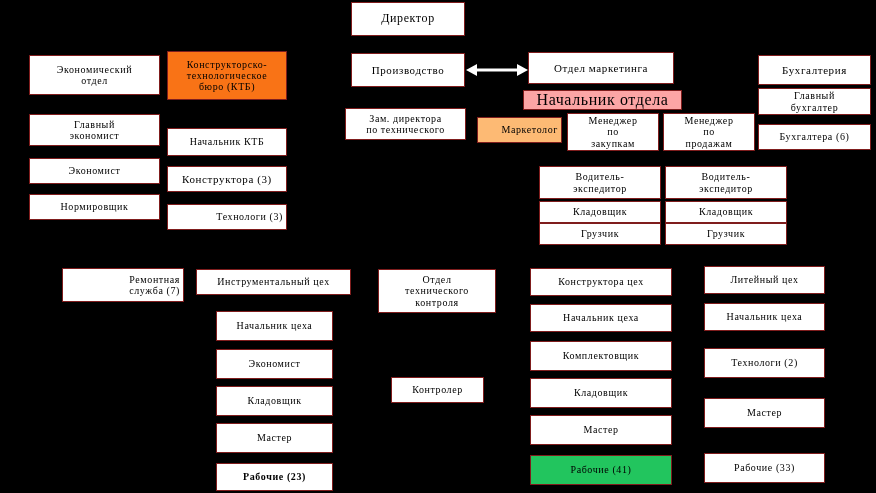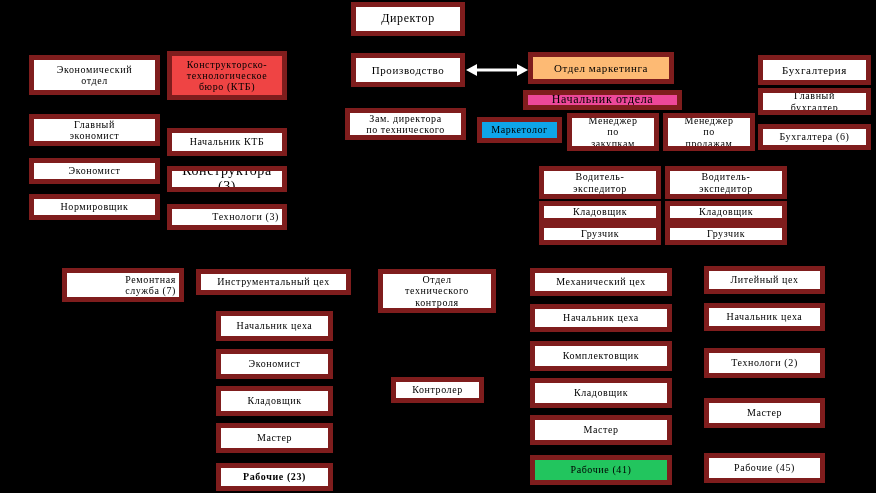--- a/index.html
+++ b/index.html
@@ -12,21 +12,21 @@
     width: 876px;
     height: 493px;
     background: #000000;
     overflow: hidden;
     font-family: "Liberation Serif", "DejaVu Serif", serif;
   }
   .node {
     position: absolute;
     background: #ffffff;
     color: #000000;
-    border: 5px solid #7f1d1d;
+    border: 1px solid #7f1d1d;
     box-sizing: border-box;
     display: flex;
     align-items: center;
     justify-content: center;
     text-align: center;
     line-height: 1.12;
     letter-spacing: 0.6px;
     overflow: hidden;
   }
   .node span {
@@ -46,53 +46,53 @@
 
 <div id="canvas">
   <div id="nodes-layer">
       <div class="node" style="left: 351px; top: 2px; width: 114px; height: 34px; font-size: 12px; background: rgb(255, 255, 255); color: rgb(0, 0, 0);">
         <span>Директор</span>
       </div>
       <div class="node" style="left: 29px; top: 55px; width: 131px; height: 40px; font-size: 10px; background: rgb(255, 255, 255); color: rgb(0, 0, 0);">
         <span>Экономический
 отдел</span>
       </div>
-      <div class="node" style="left: 167px; top: 51px; width: 120px; height: 49px; font-size: 10px; background: #ef4444; color: rgb(0, 0, 0); text-align: center;">
+      <div class="node" style="left: 167px; top: 51px; width: 120px; height: 49px; font-size: 10px; background: #f97316; color: rgb(0, 0, 0); text-align: center;">
         <span>Конструкторско-
 технологическое
 бюро (КТБ)</span>
       </div>
       <div class="node" style="left: 351px; top: 53px; width: 114px; height: 34px; font-size: 11px; background: rgb(255, 255, 255); color: rgb(0, 0, 0);">
         <span>Производство</span>
       </div>
-      <div class="node" style="left: 528px; top: 52px; width: 146px; height: 32px; font-size: 11px; background: #fdba74; color: rgb(0, 0, 0); justify-content: flex-end;">
+      <div class="node" style="left: 528px; top: 52px; width: 146px; height: 32px; font-size: 11px; background: #ffffff; color: rgb(0, 0, 0); justify-content: flex-end;">
         <span>Отдел маркетинга</span>
       </div>
       <div class="node" style="left: 758px; top: 55px; width: 113px; height: 30px; font-size: 11px; background: rgb(255, 255, 255); color: rgb(0, 0, 0);">
         <span>Бухгалтерия</span>
       </div>
       <div class="node" style="left: 29px; top: 114px; width: 131px; height: 32px; font-size: 10px; background: rgb(255, 255, 255); color: rgb(0, 0, 0);">
         <span>Главный
 экономист</span>
       </div>
-      <div class="node" style="left: 523px; top: 90px; width: 159px; height: 20px; font-size: 12px; background: #ec4899; color: rgb(0, 0, 0);">
+      <div class="node" style="left: 523px; top: 90px; width: 159px; height: 20px; font-size: 16px; background: #fca5a5; color: rgb(0, 0, 0);">
         <span>Начальник отдела</span>
       </div>
       <div class="node" style="left: 758px; top: 88px; width: 113px; height: 27px; font-size: 10px; background: rgb(255, 255, 255); color: rgb(0, 0, 0);">
         <span>Главный
 бухгалтер</span>
       </div>
       <div class="node" style="left: 345px; top: 108px; width: 121px; height: 32px; font-size: 10px; background: rgb(255, 255, 255); color: rgb(0, 0, 0);">
         <span>Зам. директора
 по технического</span>
       </div>
       <div class="node" style="left: 167px; top: 128px; width: 120px; height: 28px; font-size: 10px; background: rgb(255, 255, 255); color: rgb(0, 0, 0);">
         <span>Начальник КТБ</span>
       </div>
-      <div class="node" style="left: 477px; top: 117px; width: 85px; height: 26px; font-size: 10px; background: #0ea5e9; color: rgb(0, 0, 0);">
+      <div class="node" style="left: 477px; top: 117px; width: 85px; height: 26px; font-size: 10px; background: #fdba74; color: rgb(0, 0, 0); text-align: right;">
         <span>Маркетолог</span>
       </div>
       <div class="node" style="left: 567px; top: 113px; width: 92px; height: 38px; font-size: 10px; background: rgb(255, 255, 255); color: rgb(0, 0, 0);">
         <span>Менеджер
 по
 закупкам</span>
       </div>
       <div class="node" style="left: 663px; top: 113px; width: 92px; height: 38px; font-size: 10px; background: rgb(255, 255, 255); color: rgb(0, 0, 0);">
         <span>Менеджер
 по
@@ -100,21 +100,21 @@
       </div>
       <div class="node" style="left: 758px; top: 124px; width: 113px; height: 26px; font-size: 10px; background: rgb(255, 255, 255); color: rgb(0, 0, 0);">
         <span>Бухгалтера (6)</span>
       </div>
       <div class="node" style="left: 29px; top: 158px; width: 131px; height: 26px; font-size: 10px; background: rgb(255, 255, 255); color: rgb(0, 0, 0);">
         <span>Экономист</span>
       </div>
       <div class="node" style="left: 29px; top: 194px; width: 131px; height: 26px; font-size: 10px; background: rgb(255, 255, 255); color: rgb(0, 0, 0);">
         <span>Нормировщик</span>
       </div>
-      <div class="node" style="left: 167px; top: 166px; width: 120px; height: 26px; font-size: 14px; background: rgb(255, 255, 255); color: rgb(0, 0, 0);">
+      <div class="node" style="left: 167px; top: 166px; width: 120px; height: 26px; font-size: 11px; background: rgb(255, 255, 255); color: rgb(0, 0, 0);">
         <span>Конструктора (3)</span>
       </div>
       <div class="node" style="left: 167px; top: 204px; width: 120px; height: 26px; font-size: 10px; background: rgb(255, 255, 255); color: rgb(0, 0, 0); text-align: right;">
         <span>Технологи (3)</span>
       </div>
       <div class="node" style="left: 539px; top: 166px; width: 122px; height: 33px; font-size: 10px; background: rgb(255, 255, 255); color: rgb(0, 0, 0);">
         <span>Водитель-
 экспедитор</span>
       </div>
       <div class="node" style="left: 665px; top: 166px; width: 122px; height: 33px; font-size: 10px; background: rgb(255, 255, 255); color: rgb(0, 0, 0);">
@@ -139,21 +139,21 @@
       </div>
       <div class="node" style="left: 196px; top: 269px; width: 155px; height: 26px; font-size: 10px; background: rgb(255, 255, 255); color: rgb(0, 0, 0);">
         <span>Инструментальный цех</span>
       </div>
       <div class="node" style="left: 378px; top: 269px; width: 118px; height: 44px; font-size: 10px; background: rgb(255, 255, 255); color: rgb(0, 0, 0);">
         <span>Отдел
 технического
 контроля</span>
       </div>
       <div class="node" style="left: 530px; top: 268px; width: 142px; height: 28px; font-size: 10px; background: rgb(255, 255, 255); color: rgb(0, 0, 0);">
-        <span>Механический цех</span>
+        <span>Конструктора цех</span>
       </div>
       <div class="node" style="left: 704px; top: 266px; width: 121px; height: 28px; font-size: 10px; background: rgb(255, 255, 255); color: rgb(0, 0, 0);">
         <span>Литейный цех</span>
       </div>
       <div class="node" style="left: 216px; top: 311px; width: 117px; height: 30px; font-size: 10px; background: rgb(255, 255, 255); color: rgb(0, 0, 0);">
         <span>Начальник цеха</span>
       </div>
       <div class="node" style="left: 530px; top: 304px; width: 142px; height: 28px; font-size: 10px; background: rgb(255, 255, 255); color: rgb(0, 0, 0);">
         <span>Начальник цеха</span>
       </div>
@@ -187,21 +187,21 @@
       <div class="node" style="left: 530px; top: 415px; width: 142px; height: 30px; font-size: 10px; background: rgb(255, 255, 255); color: rgb(0, 0, 0);">
         <span>Мастер</span>
       </div>
       <div class="node" style="left: 216px; top: 463px; width: 117px; height: 28px; font-size: 10px; background: rgb(255, 255, 255); color: rgb(0, 0, 0); font-weight: bold;">
         <span>Рабочие (23)</span>
       </div>
       <div class="node" style="left: 530px; top: 455px; width: 142px; height: 30px; font-size: 10px; background: #22c55e; color: rgb(0, 0, 0);">
         <span>Рабочие (41)</span>
       </div>
       <div class="node" style="left: 704px; top: 453px; width: 121px; height: 30px; font-size: 10px; background: rgb(255, 255, 255); color: rgb(0, 0, 0);">
-        <span>Рабочие (45)</span>
+        <span>Рабочие (33)</span>
       </div>
     </div>
   <div id="connectors-layer">
       <div class="arrow" style="left: 466px; top: 62px; width: 62px; height: 16px;"><svg width="62" height="16" viewBox="0 0 62 16">
           <line x1="9" y1="8" x2="53" y2="8" stroke="#ffffff" stroke-width="3"></line>
           <polygon points="0,8 11,2 11,14" fill="#ffffff"></polygon>
           <polygon points="62,8 51,2 51,14" fill="#ffffff"></polygon>
         </svg></div>
     </div>
 </div>

